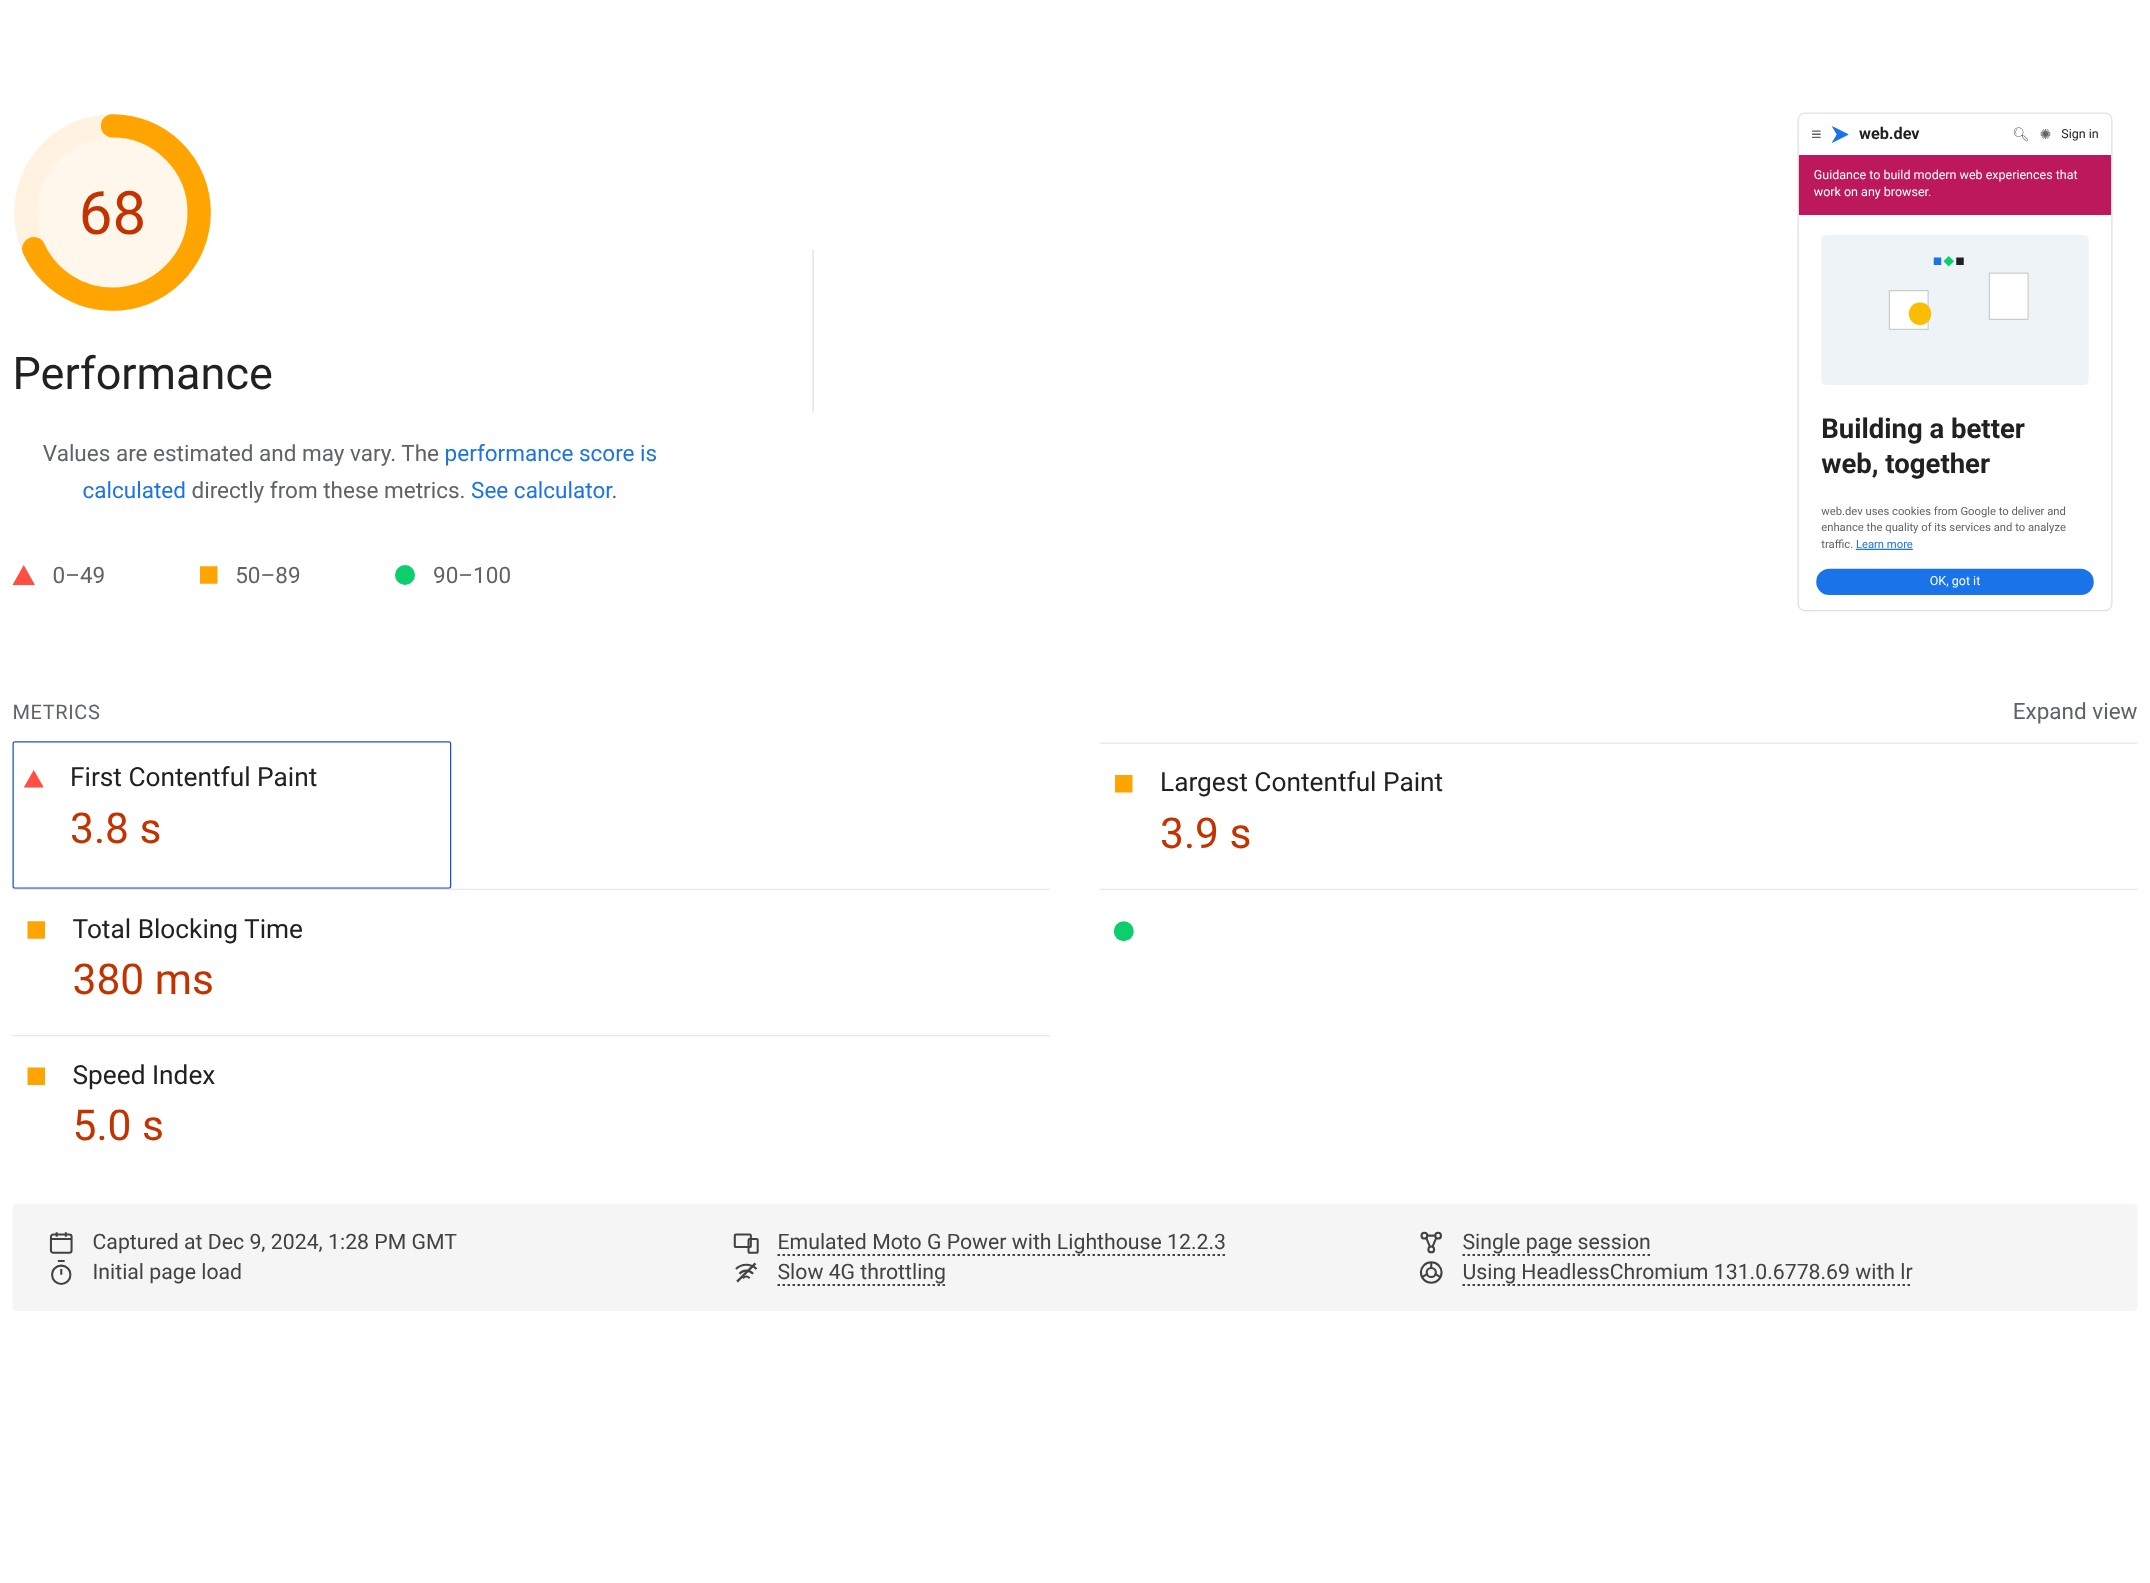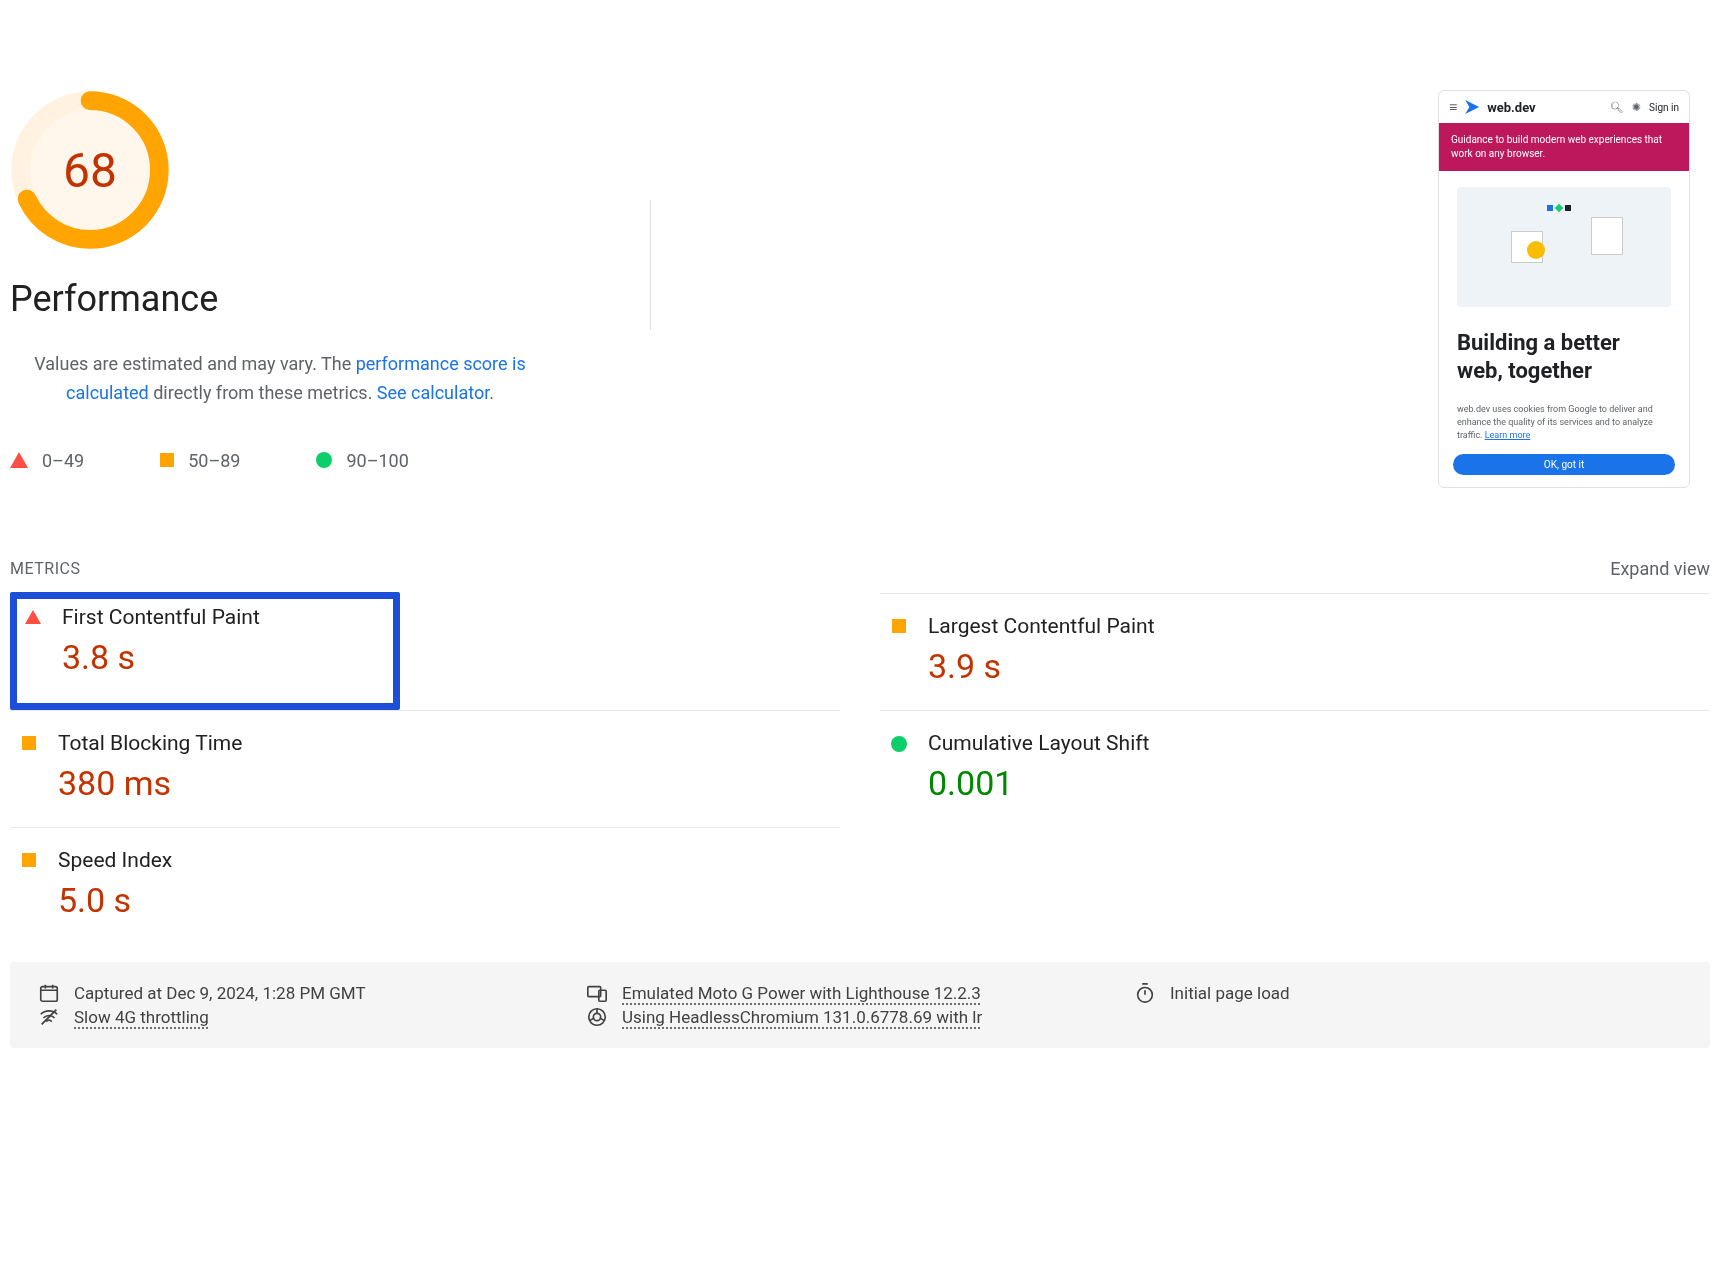--- a/index.html
+++ b/index.html
@@ -98,25 +98,25 @@
 
 .metrics-grid {
   display:grid; grid-template-columns: 1fr 1fr; column-gap:40px;
 }
 .metric {
   border-top:1px solid #e8e8e8;
   padding: 20px 10px 24px 10px;
   display:flex; align-items:flex-start; gap:20px;
 }
 .metric.highlight {
-  border: 7px solid #1d4ed8;
+  border: 1px solid #1d4ed8;
   border-radius: 2px;
-  padding: 6px 7px 21px 7px;
+  padding: 17px 7px 21px 7px;
   margin-top:-1px;
-  width: 390px;
+  width: 351px;
 }
 .metric-icon { width:18px; display:flex; justify-content:center; padding-top:5px;}
 .tri-red-sm {
   width:0;height:0;border-left:8px solid transparent;border-right:8px solid transparent;border-bottom:14px solid #FF4E42;
 }
 .sq-orange-sm{width:14px;height:14px;background:#FFA400;}
 .circ-green-sm{width:16px;height:16px;border-radius:50%;background:#0CCE6B;}
 .metric-body{display:flex;flex-direction:column;gap:8px;}
 .metric-title{font-size:21px;color:#212121;}
 .metric-value{font-size:34px;font-weight:400;}
@@ -235,24 +235,20 @@
       </div>
     <div class="metric-body">
       <div class="metric-title">Total Blocking Time</div>
       <div class="metric-value val-red">380 ms</div>
     </div>
   </div>
   <div class="metric">
     <div class="metric-icon">
         <div class="circ-green-sm"></div>
       </div>
-    <div class="metric-body">
-      <div class="metric-title">Cumulative Layout Shift</div>
-      <div class="metric-value val-green">0.001</div>
-    </div>
   </div>
   <div class="metric">
     <div class="metric-icon">
         <div class="sq-orange-sm"></div>
       </div>
     <div class="metric-body">
       <div class="metric-title">Speed Index</div>
       <div class="metric-value val-red">5.0 s</div>
     </div>
   </div>
@@ -274,20 +270,31 @@
       <svg viewBox="0 0 24 24">
           <rect x="2" y="5" width="14" height="11" rx="1"></rect>
           <rect x="14" y="9" width="8" height="12" rx="1"></rect>
         </svg>
     </span>
     <span class="lnk">Emulated Moto G Power with Lighthouse 12.2.3</span>
   </div>
   <div class="footer-item">
     <span class="ficon">
       <svg viewBox="0 0 24 24">
+          <circle cx="6" cy="6" r="2.5"></circle>
+          <circle cx="18" cy="6" r="2.5"></circle>
+          <circle cx="12" cy="18" r="2.5"></circle>
+          <path d="M7.5 7.5L11 16M16.5 7.5L13 16M8.5 6h7"></path>
+        </svg>
+    </span>
+    <span class="lnk">Single page session</span>
+  </div>
+  <div class="footer-item">
+    <span class="ficon">
+      <svg viewBox="0 0 24 24">
           <circle cx="12" cy="14" r="8"></circle>
           <path d="M12 14V9M9 2h6"></path>
         </svg>
     </span>
     <span>Initial page load</span>
   </div>
   <div class="footer-item">
     <span class="ficon">
       <svg viewBox="0 0 24 24">
           <path d="M3 9c5-5 13-5 18 0M6 13c3.5-3.5 8.5-3.5 12 0M9 17c1.8-1.8 4.2-1.8 6 0"></path>

